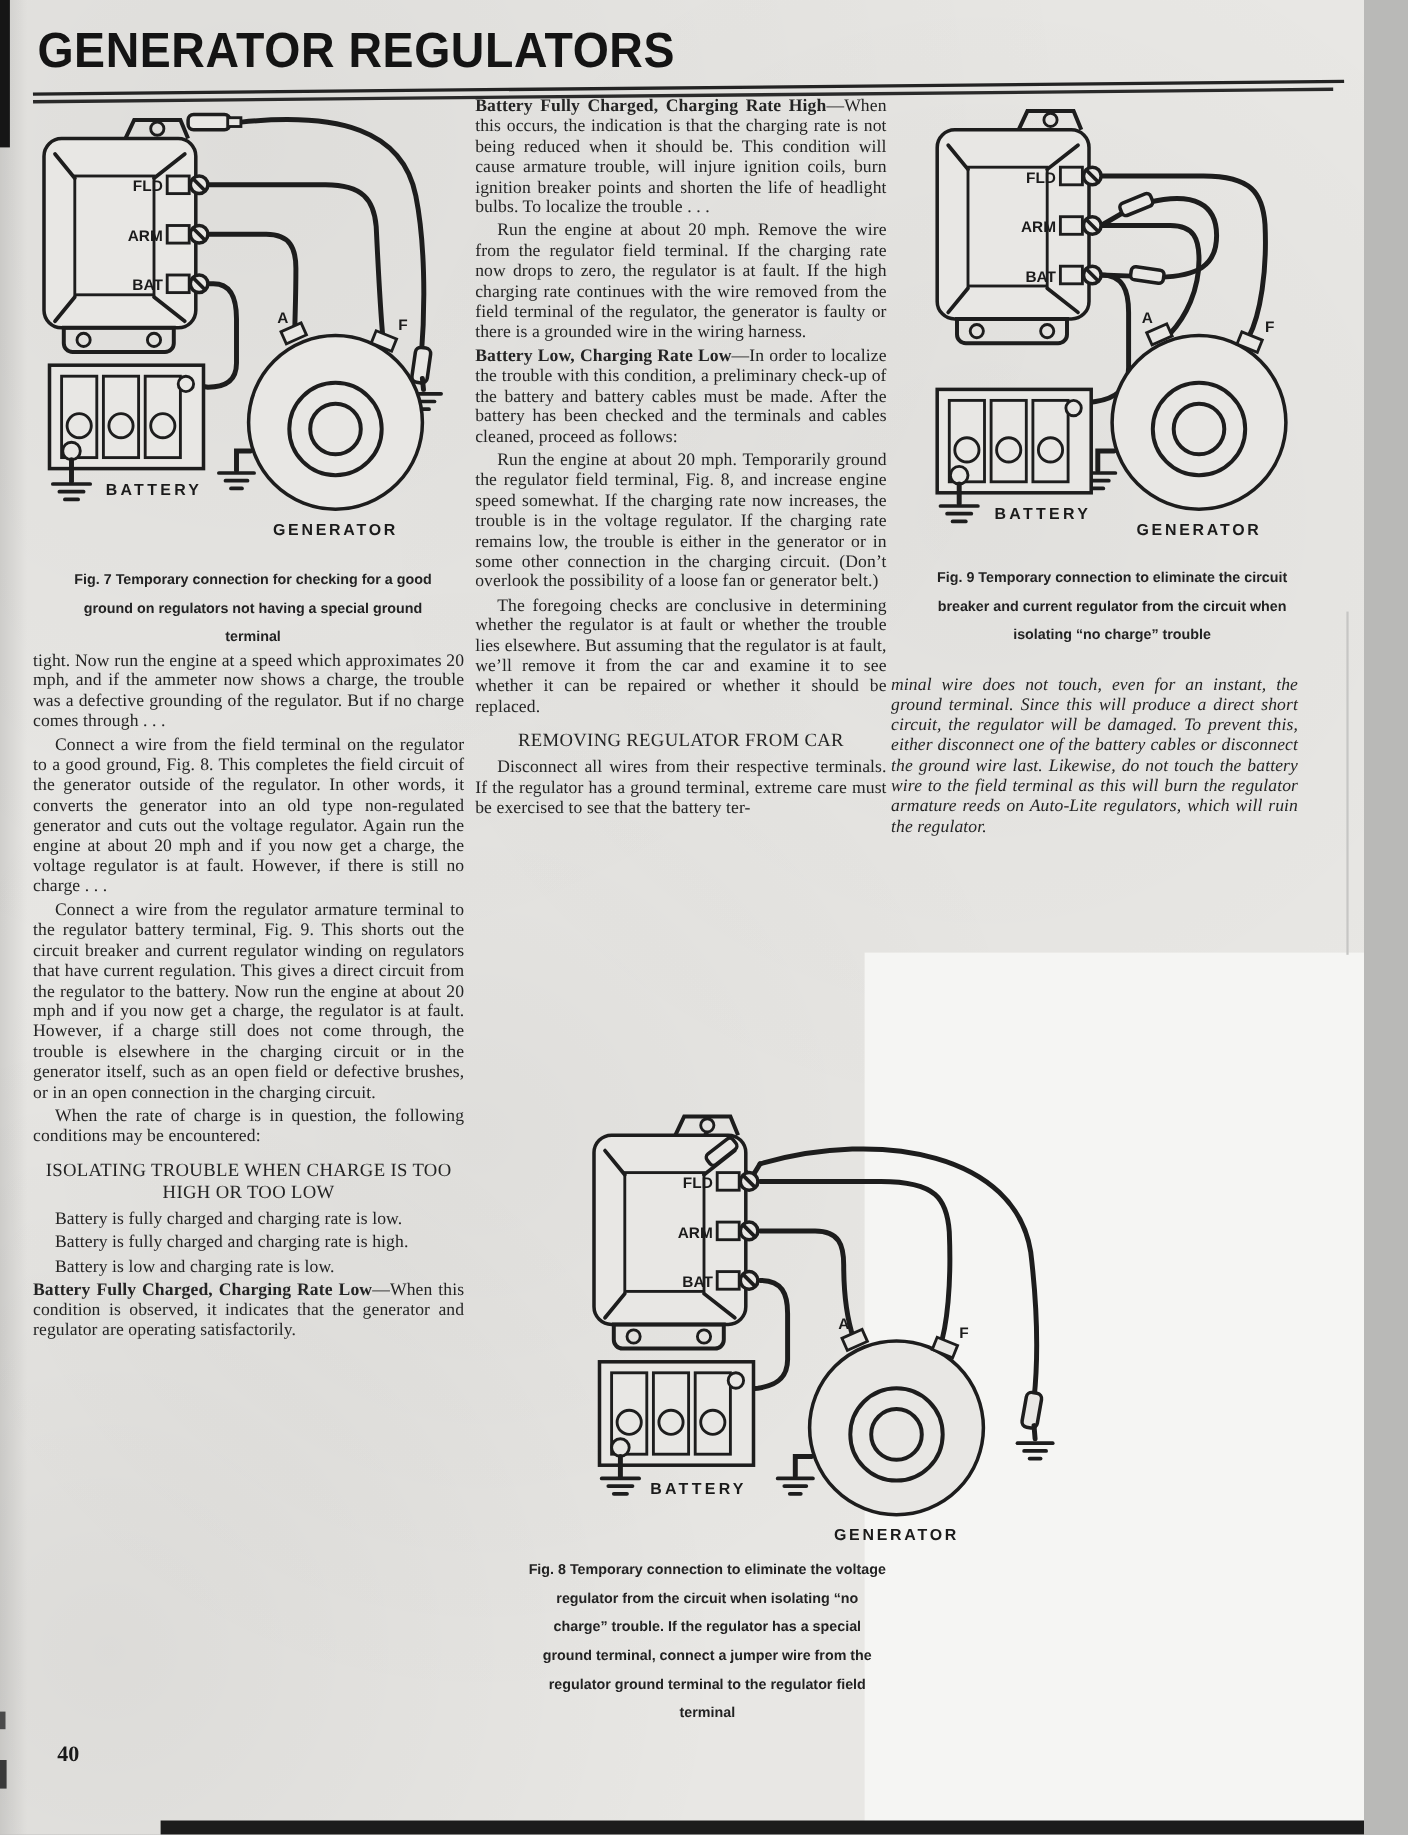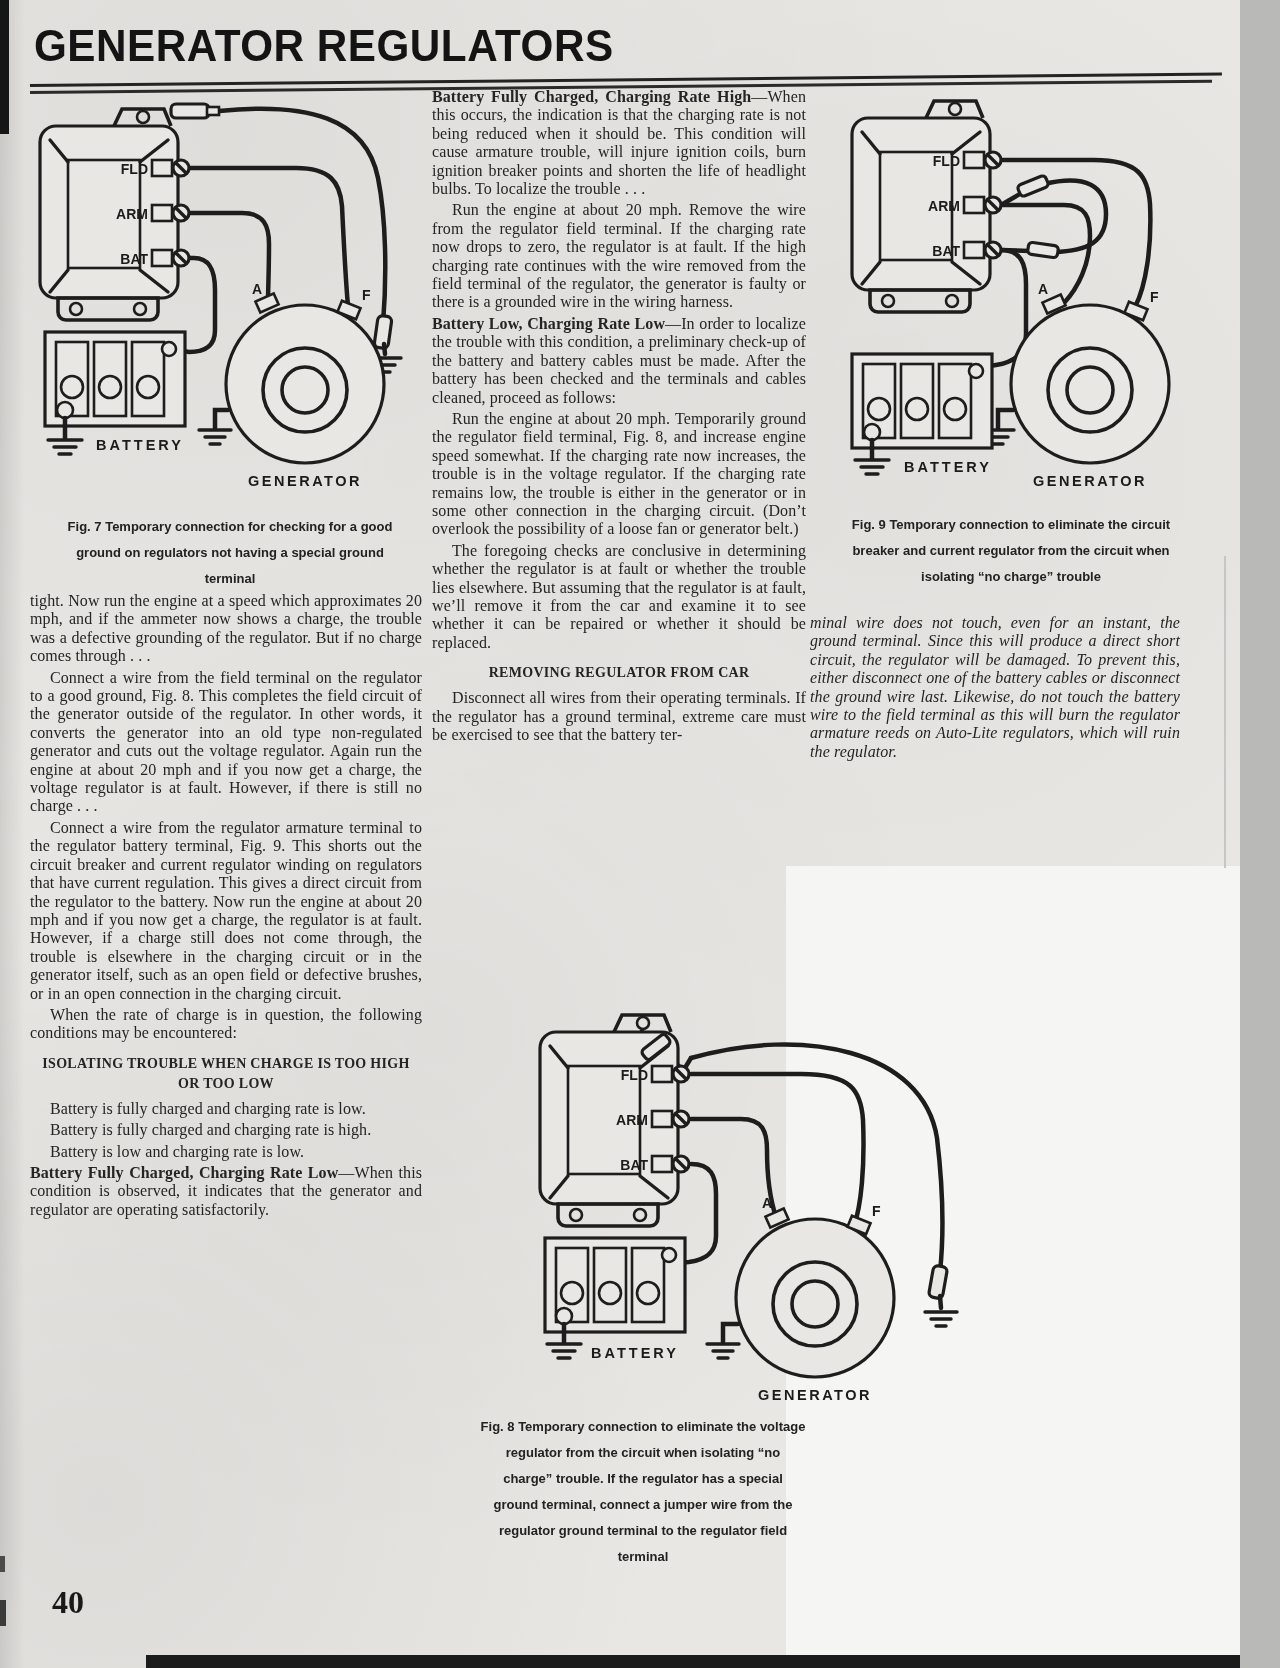--- a/index.html
+++ b/index.html
@@ -24,28 +24,28 @@
   .rule .r1{height:3px;background:#232323;margin-bottom:4px;}
   .rule .r2{height:3px;background:#2a2a2a;width:99.2%;}
   .bodycol{
     font-size:16px;line-height:18.4px;text-align:justify;color:#242424;
     letter-spacing:.1px;
   }
   .para{margin:0 0 3px;text-indent:20px;}
   .para.flush{text-indent:0;}
   .lead{font-weight:bold;}
   .colhead{
-    font-weight:bold;text-align:center;margin:11px 6px 6px;font-size:14px;
+    font-weight:normal;text-align:center;margin:11px 6px 6px;font-size:17px;
     line-height:20px;letter-spacing:.3px;text-indent:0;
   }
   .caption{
     font-family:"Liberation Sans",sans-serif;font-weight:bold;font-size:13px;
     line-height:26px;text-align:center;color:#222;
   }
-  .pagenum{left:52px;top:1584px;font-weight:bold;font-size:32px;color:#191919;}
+  .pagenum{left:52px;top:1584px;font-weight:bold;font-size:20px;color:#191919;}
   .white-block{left:786px;top:866px;width:494px;height:790px;background:#f5f5f3;}
   .edge-left{left:0;top:0;width:9px;height:134px;background:#161616;}
   .edge-mark1{left:0;top:1556px;width:5px;height:16px;background:#4a4a4a;}
   .edge-mark2{left:0;top:1600px;width:6px;height:26px;background:#3a3a3a;}
   .bottom-bar{left:146px;top:1655px;width:1134px;height:13px;background:#1c1c1c;}
   .vline{left:1224px;top:556px;width:2px;height:312px;background:#c6c6c4;}
   svg.fig{position:absolute;overflow:visible;}
   svg .box{fill:none;stroke:#1d1d1d;stroke-width:3.6;}
   svg .boxfill{fill:#e8e7e4;stroke:#1d1d1d;stroke-width:3.2;}
   svg .thin{stroke-width:2.6;}
@@ -324,21 +324,21 @@
     <p class="para flush"><b class="lead">Battery Fully Charged, Charging Rate Low</b><span>—When this condition is observed, it indicates that the generator and regulator are operating satisfactorily.</span></p>
   </div>
 
   <div class="abs bodycol" style="left:432px;top:88px;width:374px;">
     <p class="para flush"><b class="lead">Battery Fully Charged, Charging Rate High</b><span>—When this occurs, the indication is that the charging rate is not being reduced when it should be. This condition will cause armature trouble, will injure ignition coils, burn ignition breaker points and shorten the life of headlight bulbs. To localize the trouble . . .</span></p>
     <p class="para">Run the engine at about 20 mph. Remove the wire from the regulator field terminal. If the charging rate now drops to zero, the regulator is at fault. If the high charging rate continues with the wire removed from the field terminal of the regulator, the generator is faulty or there is a grounded wire in the wiring harness.</p>
     <p class="para flush"><b class="lead">Battery Low, Charging Rate Low</b><span>—In order to localize the trouble with this condition, a preliminary check-up of the battery and battery cables must be made. After the battery has been checked and the terminals and cables cleaned, proceed as follows:</span></p>
     <p class="para">Run the engine at about 20 mph. Temporarily ground the regulator field terminal, Fig. 8, and increase engine speed somewhat. If the charging rate now increases, the trouble is in the voltage regulator. If the charging rate remains low, the trouble is either in the generator or in some other connection in the charging circuit. (Don’t overlook the possibility of a loose fan or generator belt.)</p>
     <p class="para">The foregoing checks are conclusive in determining whether the regulator is at fault or whether the trouble lies elsewhere. But assuming that the regulator is at fault, we’ll remove it from the car and examine it to see whether it can be repaired or whether it should be replaced.</p>
     <p class="para colhead">REMOVING REGULATOR FROM CAR</p>
-    <p class="para">Disconnect all wires from their operating terminals. If the regulator has a ground terminal, extreme care must be exercised to see that the battery ter-</p>
+    <p class="para">Disconnect all wires from their respective terminals. If the regulator has a ground terminal, extreme care must be exercised to see that the battery ter-</p>
   </div>
 
   <div class="abs bodycol" style="left:810px;top:614px;width:370px;font-style:italic;">
     <p class="para flush">minal wire does not touch, even for an instant, the ground terminal. Since this will produce a direct short circuit, the regulator will be damaged. To prevent this, either disconnect one of the battery cables or disconnect the ground wire last. Likewise, do not touch the battery wire to the field terminal as this will burn the regulator armature reeds on Auto-Lite regulators, which will ruin the regulator.</p>
   </div>
 
   <div class="abs pagenum">40</div>
 
   <div class="abs bottom-bar"></div>
 

